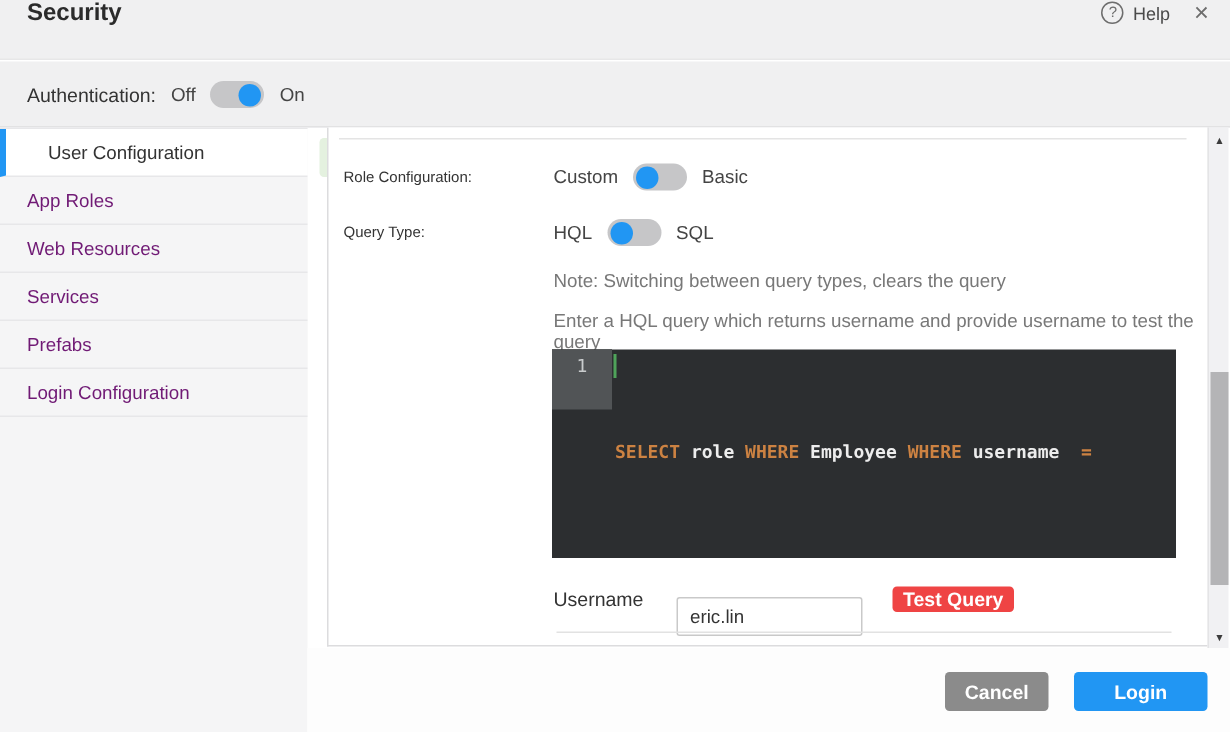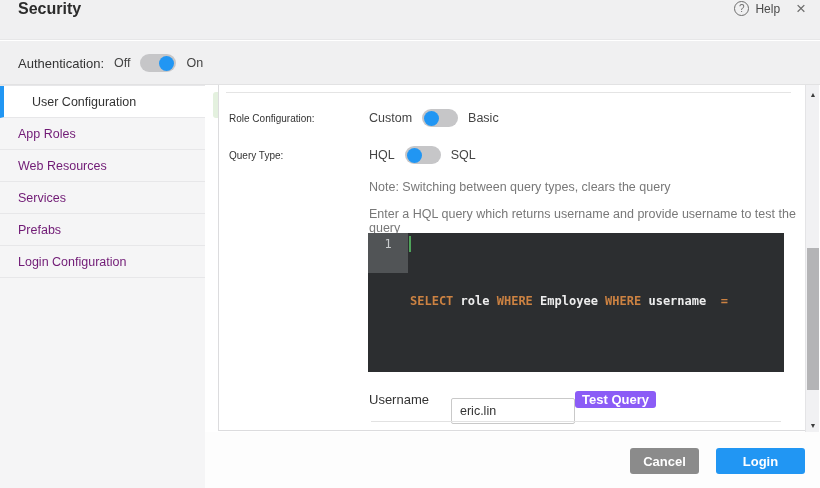--- a/index.html
+++ b/index.html
@@ -97,21 +97,21 @@
   
   .username-row { position:absolute; left:150px; top:301px; height:26px; display:flex; align-items:center; }
   .username-label { font-size:13px; color:#333; width:82px; }
   .username-input {
     width:124px; height:26px; border:1px solid #c9c9c9; border-radius:2px;
     font-size:12.5px; color:#333; padding:0 8px; background:#fff;
     font-family:"Liberation Sans", sans-serif;
     margin-top:24px;
   }
   .test-btn {
-    margin-left:0; width:81px; height:17px; background:#8b5cf6; color:#fff;
+    margin-left:20px; width:81px; height:17px; background:#ef4444; color:#fff;
     border:none; border-radius:3px; font-size:13px; font-weight:bold; cursor:pointer;
     font-family:"Liberation Sans", sans-serif;
   }
   .bottom-divider { position:absolute; left:152px; top:336px; width:410px; height:1px; background:#e2e2e2; }
   
   .scrollbar {
     position:absolute; left:805px; top:85px; width:14px; height:349px;
     background:#f1f1f3; border-left:1px solid #e4e4e6;
   }
   .scroll-arrow {

